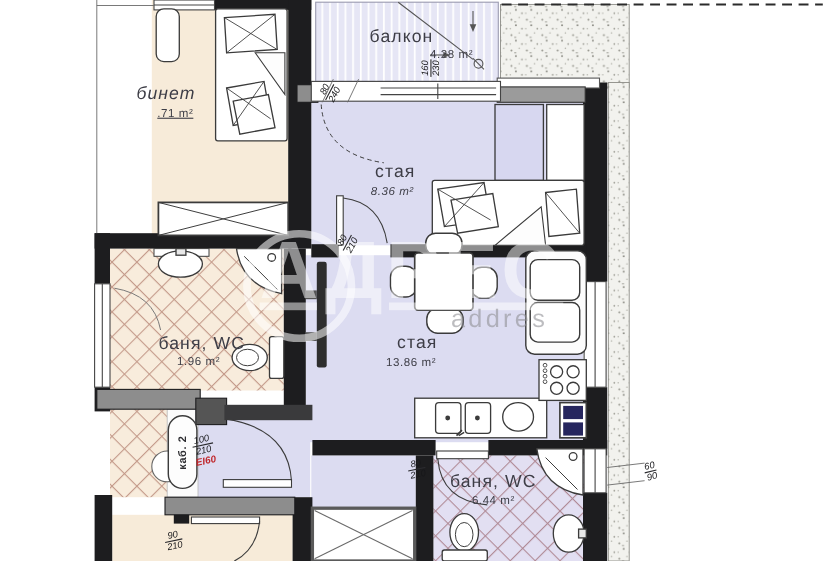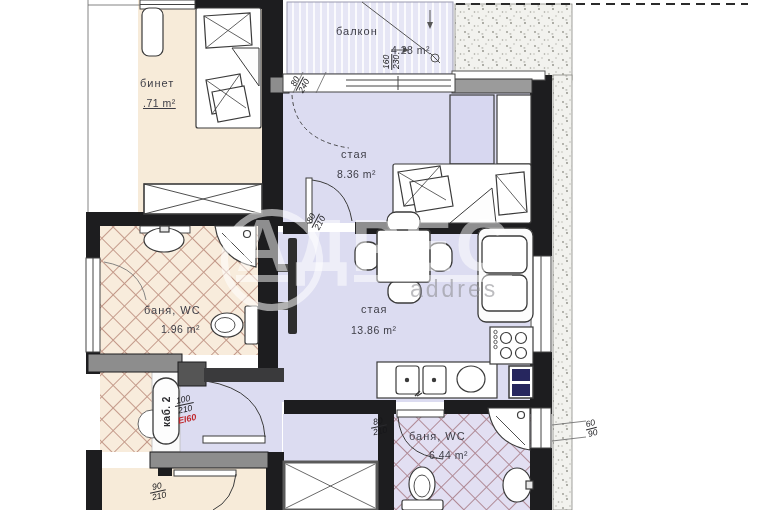--- a/index.html
+++ b/index.html
@@ -1,19 +1,19 @@
 <!DOCTYPE html>
 <html><head>
 <meta charset="utf-8">
 <style>
   html,body{margin:0;padding:0;background:#fff;}
   #plan{position:relative;width:764px;height:510px;background:#fff;overflow:hidden;
         font-family:"Liberation Sans",sans-serif;}
   #plan svg{position:absolute;left:0;top:0;}
-  .lbl{position:absolute;font-size:11px;letter-spacing:1px;color:#3d3d46;white-space:nowrap;}
+  .lbl{position:absolute;font-size:16px;letter-spacing:1px;color:#3d3d46;white-space:nowrap;}
   .area{position:absolute;font-size:10.5px;letter-spacing:.5px;color:#3d3d46;white-space:nowrap;}
   .dim{position:absolute;font-style:italic;font-size:8.5px;line-height:1.1;color:#17171a;
        text-align:center;transform-origin:center;white-space:nowrap;}
   .dim .frac{display:block;border-top:1px solid #2a2a2e;padding:0 1px;}
   .fire{display:block;font-style:italic;font-weight:bold;font-size:9px;}
   .kab{position:absolute;left:153px;top:378px;width:26px;height:66px;display:flex;
        align-items:center;justify-content:center;}
   .kab span{transform:rotate(-90deg);font-size:10px;font-weight:bold;color:#2c2c30;
        letter-spacing:.5px;white-space:nowrap;}
   .wm-ring{position:absolute;left:221px;top:209px;width:88px;height:88px;border-radius:50%;
@@ -247,26 +247,26 @@
   <polygon points="427,22 433,22 430,29" fill="#555555" stroke="none"></polygon>
   <line x1="391" y1="50" x2="404" y2="50"></line>
   <polygon points="403,47 403,53 409,50" fill="#555555" stroke="none"></polygon>
 </g>
 </svg>
 
 <div class="wm-ring"></div>
 <div class="wm-big">АДРЕС</div>
 <div class="wm-sub">addres</div>
 
-<div class="lbl" style="left:140px;top:77px;">бинет</div>
+<div class="lbl" style="left:124px;top:77px;font-style:italic;">бинет</div>
 <div class="area" style="left:143px;top:97px;text-decoration:underline;">.71 m²</div>
 <div class="lbl" style="left:336px;top:25px;">балкон</div>
 <div class="area" style="left:345px;top:44px;margin-left:46px;">4.28 m²</div>
 <div class="lbl" style="left:341px;top:148px;">стая</div>
-<div class="area" style="left:337px;top:168px;">8.36 m²</div>
+<div class="area" style="left:337px;top:168px;font-style:italic;">8.36 m²</div>
 <div class="lbl" style="left:144px;top:304px;">баня, WC</div>
 <div class="area" style="left:161px;top:323px;">1.96 m²</div>
 <div class="lbl" style="left:361px;top:303px;">стая</div>
 <div class="area" style="left:351px;top:324px;">13.86 m²</div>
 <div class="lbl" style="left:409px;top:430px;">баня, WC</div>
 <div class="area" style="left:429px;top:449px;">6.44 m²</div>
 
 <div class="dim" style="left:292px;top:74px;transform:rotate(-62deg);">
   <span>80</span><span class="frac">240</span>
 </div>

